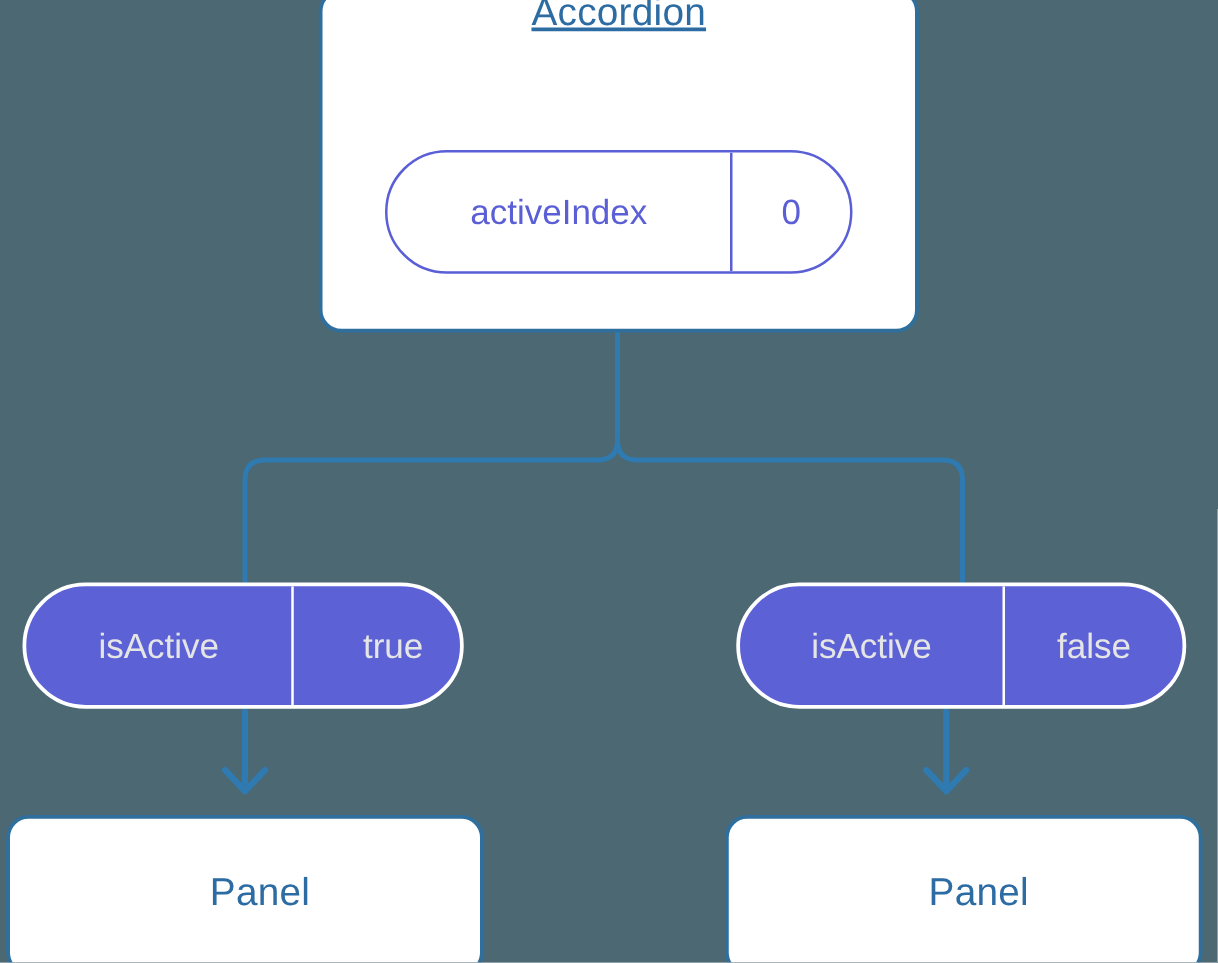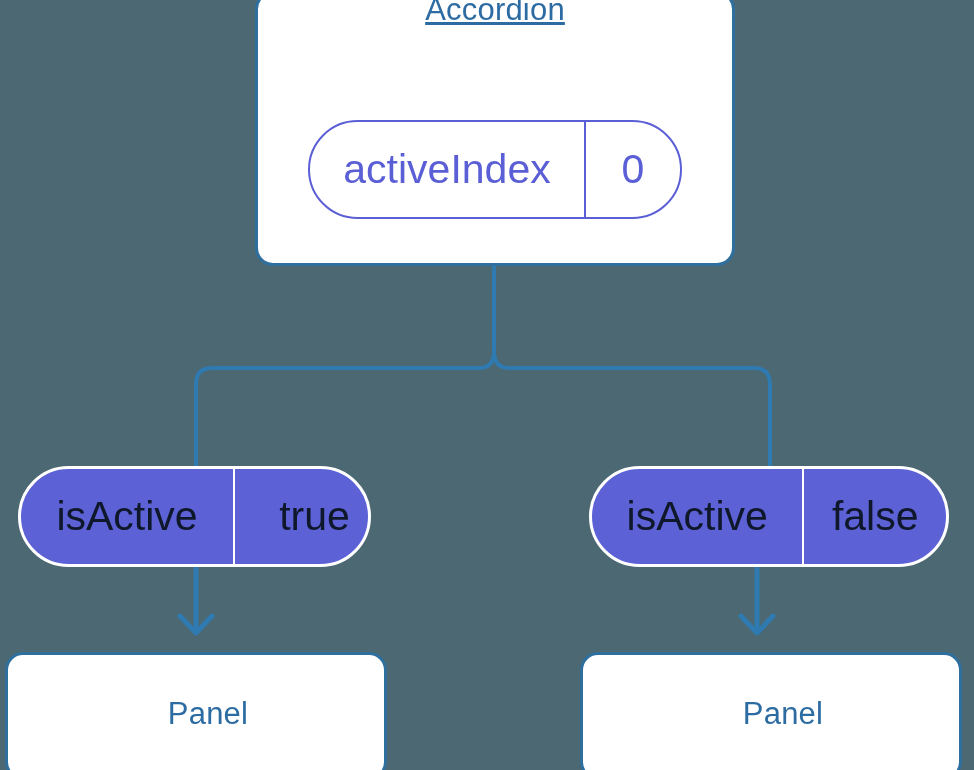--- a/index.html
+++ b/index.html
@@ -90,21 +90,21 @@
     box-sizing: border-box;
     border-radius: 999px;
     overflow: hidden;
     white-space: nowrap;
   }
 
   .pill-key, .pill-val {
     display: flex;
     align-items: center;
     justify-content: center;
-    font-size: 41px;
+    font-size: 28px;
     font-weight: 400;
     line-height: 1;
     box-sizing: border-box;
   }
 
   
   .state-pill.outline {
     background: #ffffff;
     border: 2px solid #5b5fd6;
   }
@@ -116,21 +116,21 @@
     border-left: 2px solid #5b5fd6;
   }
 
   
   .state-pill.filled {
     background: #5c62d6;
     border: 3px solid #ffffff;
   }
   .state-pill.filled .pill-key,
   .state-pill.filled .pill-val {
-    color: #0f172a;
+    color: #e5e5e5;
   }
   .state-pill.filled .pill-val {
     border-left: 2px solid #ffffff;
   }
 
   
   #pill-active-index {
     left: 308px;
     top: 120px;
     width: 374px;

